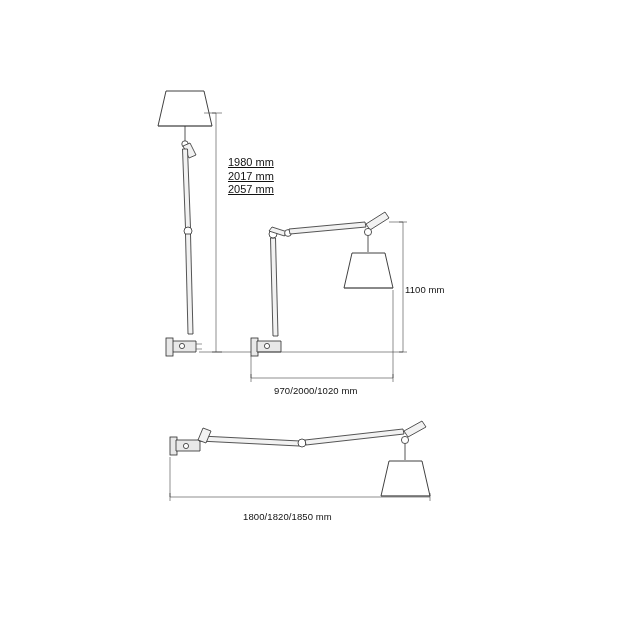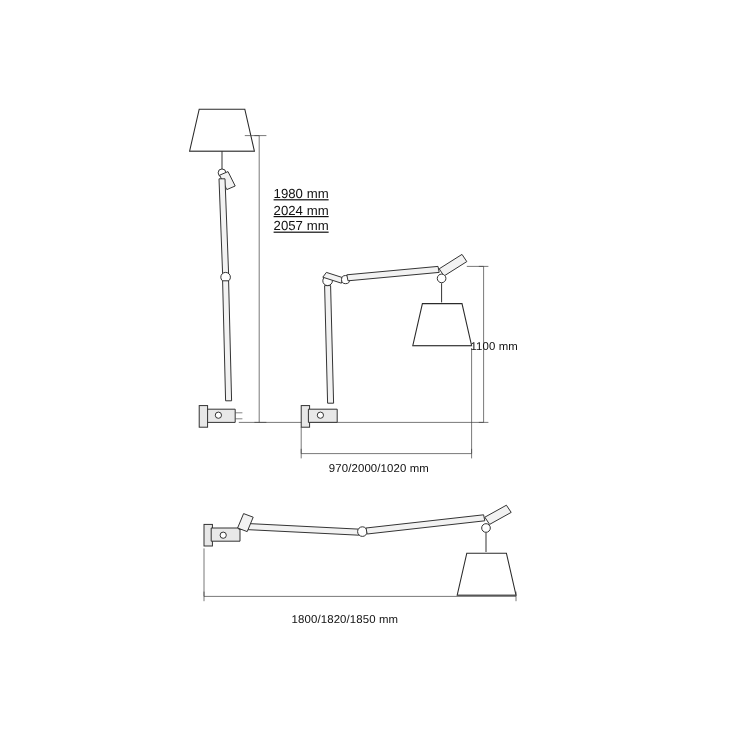--- a/index.html
+++ b/index.html
@@ -183,23 +183,23 @@
       <line class="ln-dim" x1="170" y1="493" x2="170" y2="501"></line>
       <line class="ln-dim" x1="430" y1="493" x2="430" y2="501"></line>
       <line class="ln-dim" x1="170" y1="457" x2="170" y2="497"></line>
       <line class="ln-dim" x1="430" y1="497" x2="430" y2="497"></line>
     </g>
 
   </svg>
 
   <div class="dim-block" style="left:228px; top:156px;">
     <div>1980 mm</div>
-    <div>2024 mm</div>
+    <div>2017 mm</div>
     <div>2057 mm</div>
   </div>
 
-  <div class="dim-label" style="left:392px; top:283px;">1100 mm</div>
+  <div class="dim-label" style="left:405px; top:283px;">1100 mm</div>
 
   <div class="dim-label" style="left:274px; top:384px;">970/2000/1020 mm</div>
 
   <div class="dim-label" style="left:243px; top:510px;">1800/1820/1850 mm</div>
 
 </div>
 
 </body></html>

